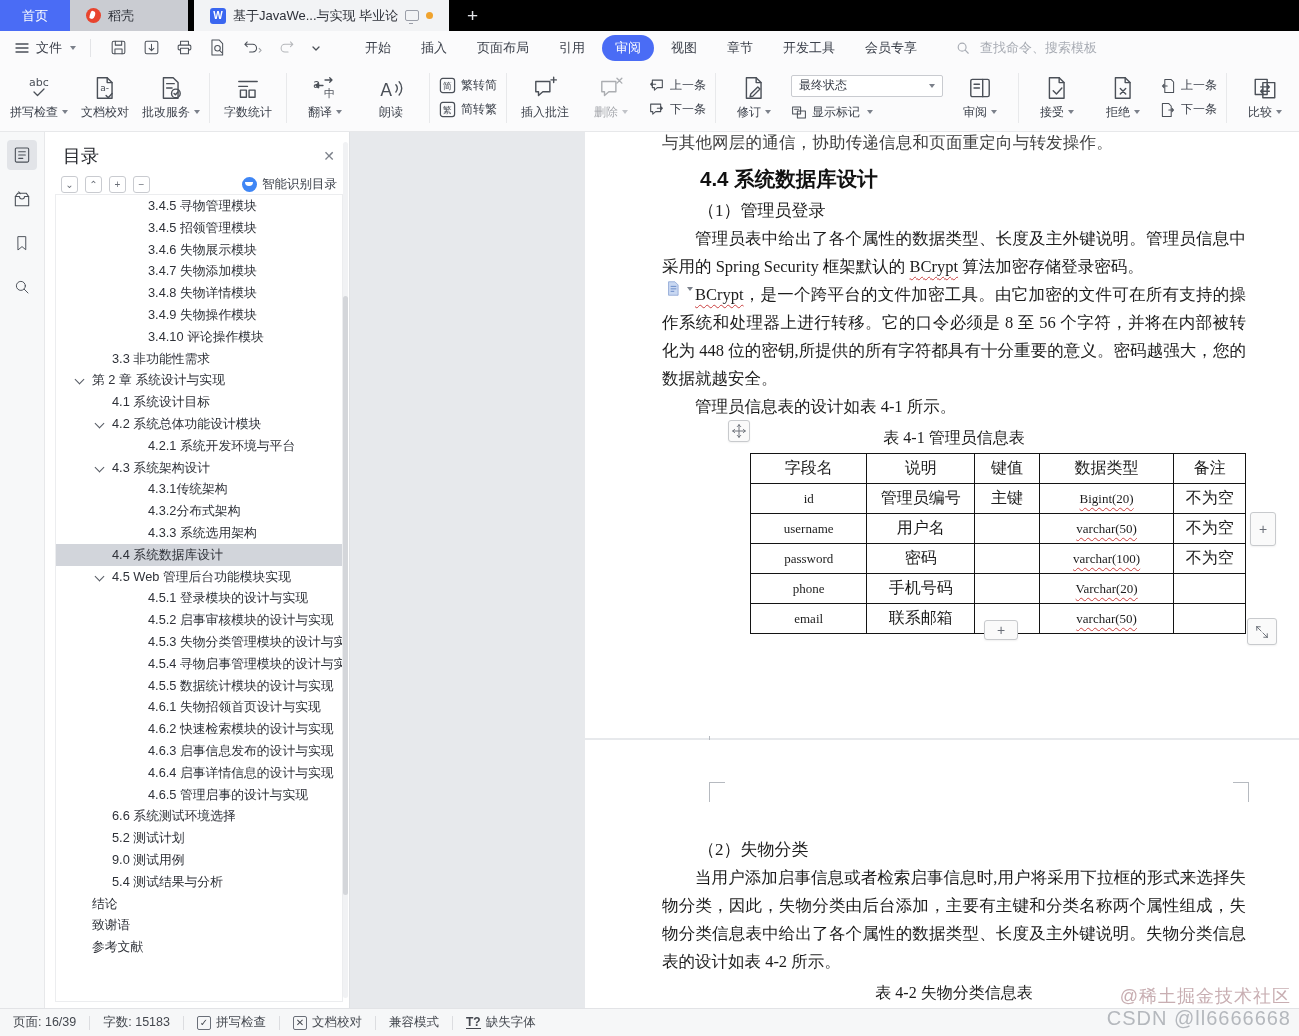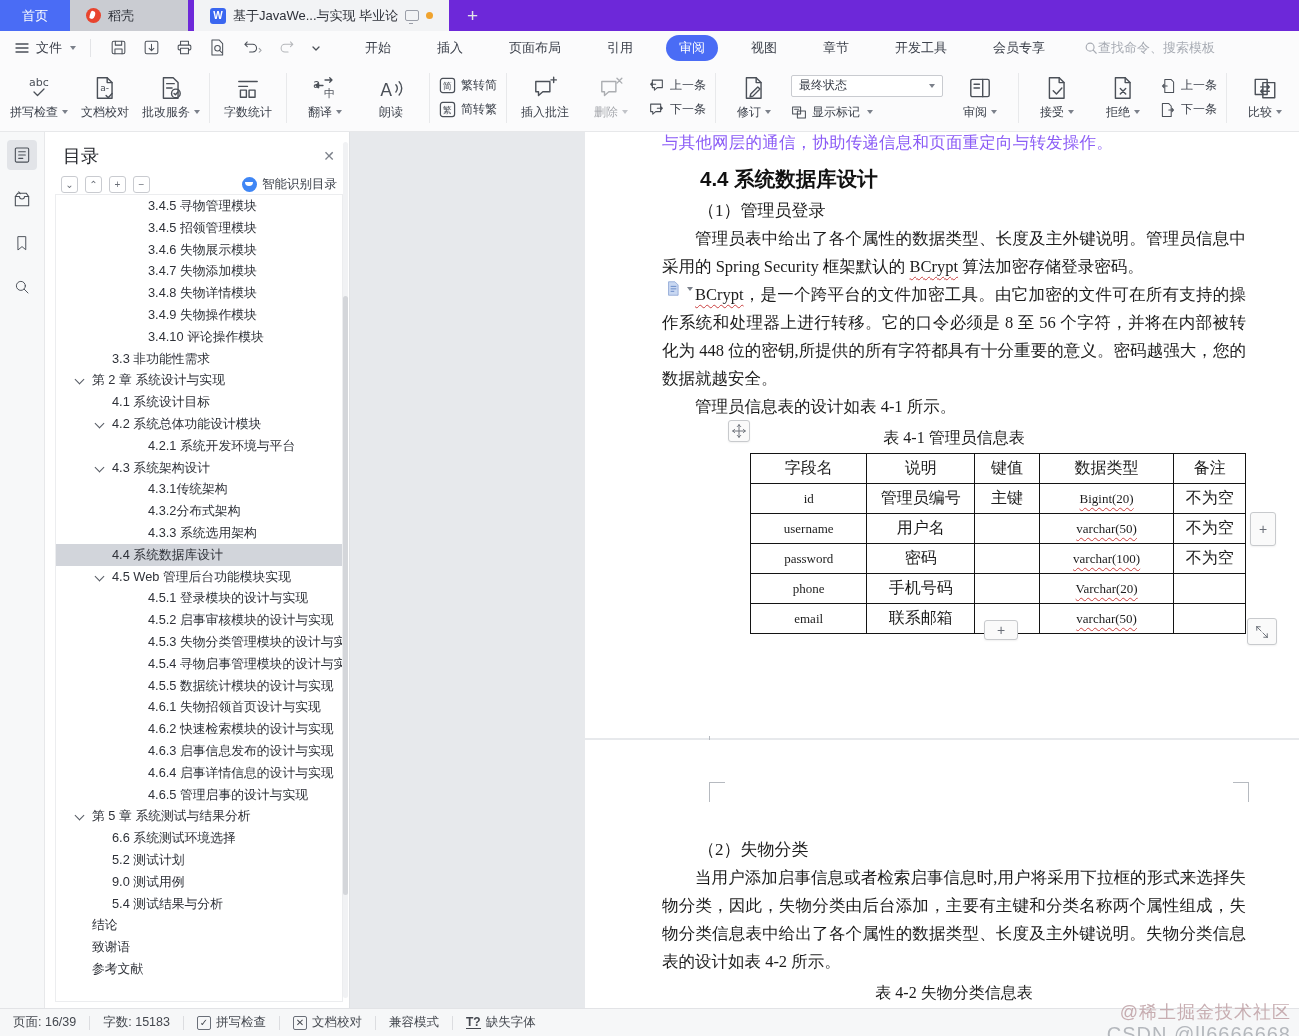--- a/index.html
+++ b/index.html
@@ -1,43 +1,43 @@
 <!DOCTYPE html>
 <html><head>
 <meta charset="utf-8">
 <style>
   *{margin:0;padding:0;box-sizing:border-box;}
   html,body{width:1299px;height:1036px;overflow:hidden;background:#e7e9ec;
     font-family:"Liberation Sans","DejaVu Sans",sans-serif;-webkit-font-smoothing:antialiased;}
   .app{position:relative;width:1299px;height:1036px;background:#fbfbfc;overflow:hidden;}
 
   
-  .tabbar{position:absolute;left:0;top:0;width:100%;height:31px;background:#6d28d9;display:flex;align-items:stretch;}
+  .tabbar{position:absolute;left:0;top:0;width:100%;height:31px;background:#000000;display:flex;align-items:stretch;}
   .tab{display:flex;align-items:center;gap:7px;padding:0 16px;font-size:13px;color:#d8dade;cursor:pointer;}
   .tab-home{background:#4a6cf5;color:#fff;width:70px;justify-content:center;}
   .tab-docer{background:#caccd2;color:#2d3038;width:118px;}
   .docer-logo{width:15px;height:15px;border-radius:50%;background:#e8442e;position:relative;flex:none;}
   .docer-logo:after{content:"";position:absolute;left:4px;top:3px;width:5px;height:8px;background:#fff;border-radius:40% 60% 60% 40%;transform:rotate(18deg);}
   .tab-doc{background:#f2f3f5;color:#2d3038;width:255px;margin-left:6px;}
   .wps-w{width:16px;height:16px;border-radius:3px;background:#3a66f0;color:#fff;font-size:10px;font-weight:bold;display:flex;align-items:center;justify-content:center;flex:none;}
   .tab-doc .title{white-space:nowrap;overflow:hidden;font-size:13px;}
   .monitor-ic{width:14px;height:11px;border:1.3px solid #9a9ea8;border-radius:2px;position:relative;flex:none;}
   .monitor-ic:after{content:"";position:absolute;left:3px;bottom:-4px;width:4px;height:3px;border-bottom:1.3px solid #9a9ea8;}
   .dot-unsaved{width:7px;height:7px;border-radius:50%;background:#f0a32e;flex:none;}
   .tab-new{color:#e3e4e8;font-size:19px;padding:0 18px;display:flex;align-items:center;cursor:pointer;}
 
   
   .menubar{position:absolute;left:0;top:31px;width:100%;height:33px;background:#fbfbfc;display:flex;align-items:center;font-size:13px;color:#3c414b;}
   .filebtn{display:flex;align-items:center;gap:6px;padding:0 10px 0 14px;cursor:pointer;}
   .qbar{display:flex;align-items:center;gap:14px;padding:0 14px;border-left:0;}
   .qbtn{cursor:pointer;display:flex;align-items:center;}
-  .menu-tabs{display:flex;align-items:center;gap:20px;margin-left:16px;}
+  .menu-tabs{display:flex;align-items:center;gap:4px;margin-left:16px;}
   .mtab{padding:4px 13px;border-radius:13px;cursor:pointer;white-space:nowrap;}
   .mtab.active{background:#4a6cf5;color:#fff;}
-  .msearch{display:flex;align-items:center;gap:0;margin-left:26px;color:#a7abb3;cursor:text;}
+  .msearch{display:flex;align-items:center;gap:10px;margin-left:26px;color:#a7abb3;cursor:text;}
   .vsep-menu{width:1px;height:18px;background:#e3e4e7;margin:0 4px;}
 
   
   .toolbar{position:absolute;left:0;top:64px;width:100%;height:68px;background:#fbfbfc;border-bottom:1px solid #e7e8ea;display:flex;align-items:center;padding:0 6px;}
   .tsep{width:1px;height:50px;background:#e8e9eb;margin:0 5px;flex:none;}
   .bigbtn{width:66px;height:60px;display:flex;flex-direction:column;align-items:center;justify-content:center;gap:3px;border-radius:3px;cursor:pointer;flex:none;}
   .bigbtn .lbl{font-size:12px;color:#3c414b;white-space:nowrap;display:flex;align-items:center;gap:2px;}
   .bigbtn.disabled{opacity:.45;}
   .stackcol{display:flex;flex-direction:column;justify-content:center;gap:7px;flex:none;padding:0 4px;}
   .srow{display:flex;align-items:center;gap:5px;font-size:12px;color:#3c414b;cursor:pointer;white-space:nowrap;}
@@ -75,21 +75,21 @@
   .toc-scroll{position:absolute;right:1px;top:10px;bottom:10px;width:5px;background:#f1f2f4;border-radius:3px;}
   .toc-scroll .thumb{position:absolute;left:0;top:18%;width:5px;height:70%;background:#d4d6da;border-radius:3px;}
 
   
   .docarea{position:relative;flex:1;background:#e7e9ec;overflow:hidden;}
   .page{position:absolute;left:235px;width:770px;background:#fff;}
   .page1{top:-26px;height:632px;}
   .page2{top:608px;height:300px;}
   .doc-serif{font-family:"Liberation Serif","DejaVu Serif",serif;}
   .content{position:absolute;left:77px;width:584px;}
-  .topline{font-size:16.5px;line-height:26px;color:#8b5cf6;letter-spacing:.2px;}
+  .topline{font-size:16.5px;line-height:26px;color:#404040;letter-spacing:.2px;}
   .h44{font-size:20.5px;font-weight:bold;color:#111;font-family:"Liberation Sans","DejaVu Sans",sans-serif;margin:9px 0 4px 38px;}
   .subh{font-size:17px;color:#1c1c1c;text-indent:36px;line-height:28px;}
   .para{font-size:16.5px;color:#1c1c1c;line-height:28px;text-align:justify;text-indent:33px;}
   .wavy{text-decoration:underline;text-decoration-style:wavy;text-decoration-color:#c94040;text-decoration-thickness:1px;text-underline-offset:4px;}
   .tcap{font-size:16px;color:#1c1c1c;text-align:center;margin:7px 0 4px 0;}
   table.dtable{border-collapse:collapse;margin-left:88px;table-layout:fixed;}
   .dtable th,.dtable td{border:1.6px solid #141414;height:30px;text-align:center;font-weight:normal;font-size:16px;color:#1c1c1c;padding:0 2px;overflow:hidden;}
   .dtable .mono{font-size:13px;}
   .c1{width:118px;}.c2{width:110px;}.c3{width:66px;}.c4{width:136px;}.c5{width:73px;}
   .pagenum{position:absolute;font-size:14px;color:#333;font-family:"Liberation Serif",serif;}
@@ -102,21 +102,21 @@
   .outline-ic{position:absolute;display:flex;align-items:center;gap:3px;cursor:pointer;}
 
   
   .statusbar{position:absolute;left:0;top:1008px;width:100%;height:28px;background:#f6f7f8;border-top:1px solid #e2e3e6;display:flex;align-items:center;font-size:12.5px;color:#44484f;z-index:30;}
   .sitem{display:flex;align-items:center;gap:5px;padding:0 13px;cursor:pointer;white-space:nowrap;}
   .ssep{width:1px;height:14px;background:#dcdde0;}
   .cbx{width:14px;height:14px;border:1.2px solid #6a6f78;border-radius:2px;font-size:10px;display:flex;align-items:center;justify-content:center;color:#44484f;}
   .tq{font-size:12px;font-weight:bold;color:#44484f;border-bottom:1.5px solid #44484f;line-height:12px;}
 
   
-  .wm{position:absolute;z-index:40;font-size:18px;pointer-events:none;white-space:nowrap;margin-top:16px;}
+  .wm{position:absolute;z-index:40;font-size:18px;pointer-events:none;white-space:nowrap;}
   .wm1{right:8px;top:984px;color:rgba(190,160,164,.85);letter-spacing:1px;}
   .wm2{right:8px;top:1007px;color:rgba(173,176,182,.9);font-size:20px;letter-spacing:1px;}
 </style>
 </head>
 <body>
 
 <div class="app">
 
   <div class="tabbar">
     <div class="tab tab-home">
@@ -487,21 +487,20 @@
           <div class="toc-item lv3"><span>4.5.1  登录模块的设计与实现</span></div>
           <div class="toc-item lv3"><span>4.5.2  启事审核模块的设计与实现</span></div>
           <div class="toc-item lv3"><span>4.5.3  失物分类管理模块的设计与实现</span></div>
           <div class="toc-item lv3"><span>4.5.4  寻物启事管理模块的设计与实现</span></div>
           <div class="toc-item lv3"><span>4.5.5  数据统计模块的设计与实现</span></div>
           <div class="toc-item lv3"><span>4.6.1  失物招领首页设计与实现</span></div>
           <div class="toc-item lv3"><span>4.6.2  快速检索模块的设计与实现</span></div>
           <div class="toc-item lv3"><span>4.6.3  启事信息发布的设计与实现</span></div>
           <div class="toc-item lv3"><span>4.6.4  启事详情信息的设计与实现</span></div>
           <div class="toc-item lv3"><span>4.6.5  管理启事的设计与实现</span></div>
-          <div class="toc-item lv1 chev-on"><span class="chev"></span><span>第 5 章   系统测试与结果分析</span></div>
           <div class="toc-item lv2"><span>6.6  系统测试环境选择</span></div>
           <div class="toc-item lv2"><span>5.2  测试计划</span></div>
           <div class="toc-item lv2"><span>9.0  测试用例</span></div>
           <div class="toc-item lv2"><span>5.4  测试结果与分析</span></div>
           <div class="toc-item lv1"><span>结论</span></div>
           <div class="toc-item lv1"><span>致谢语</span></div>
           <div class="toc-item lv1"><span>参考文献</span></div>
         </div>
       <div class="toc-scroll">
           <div class="thumb"></div>

